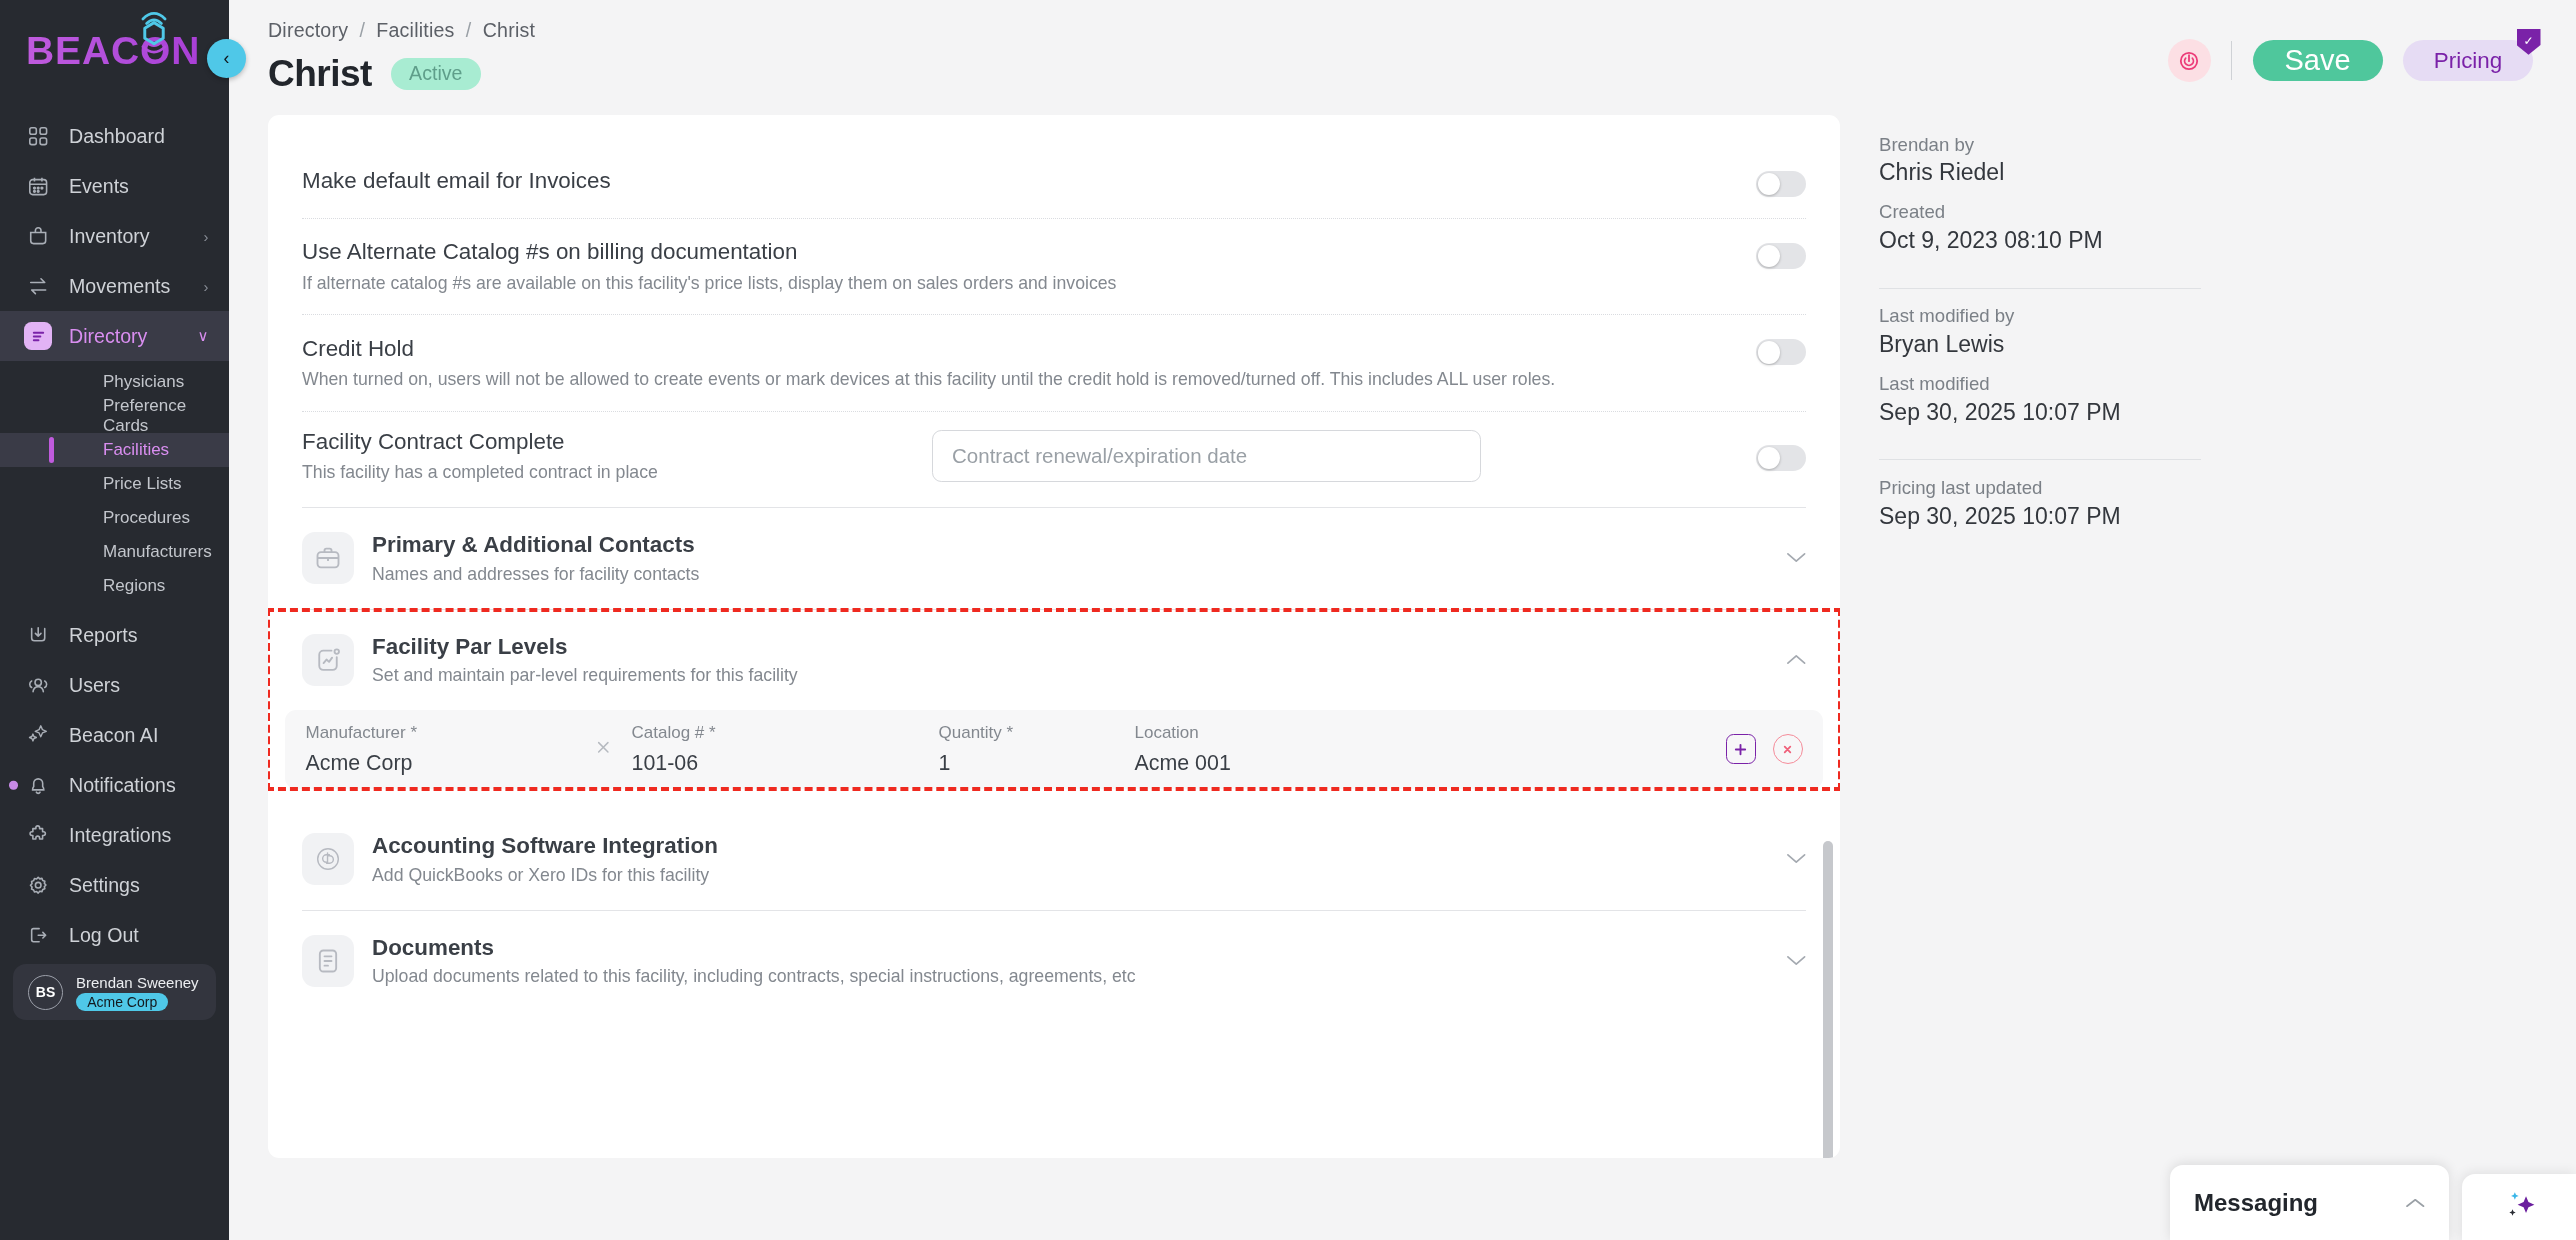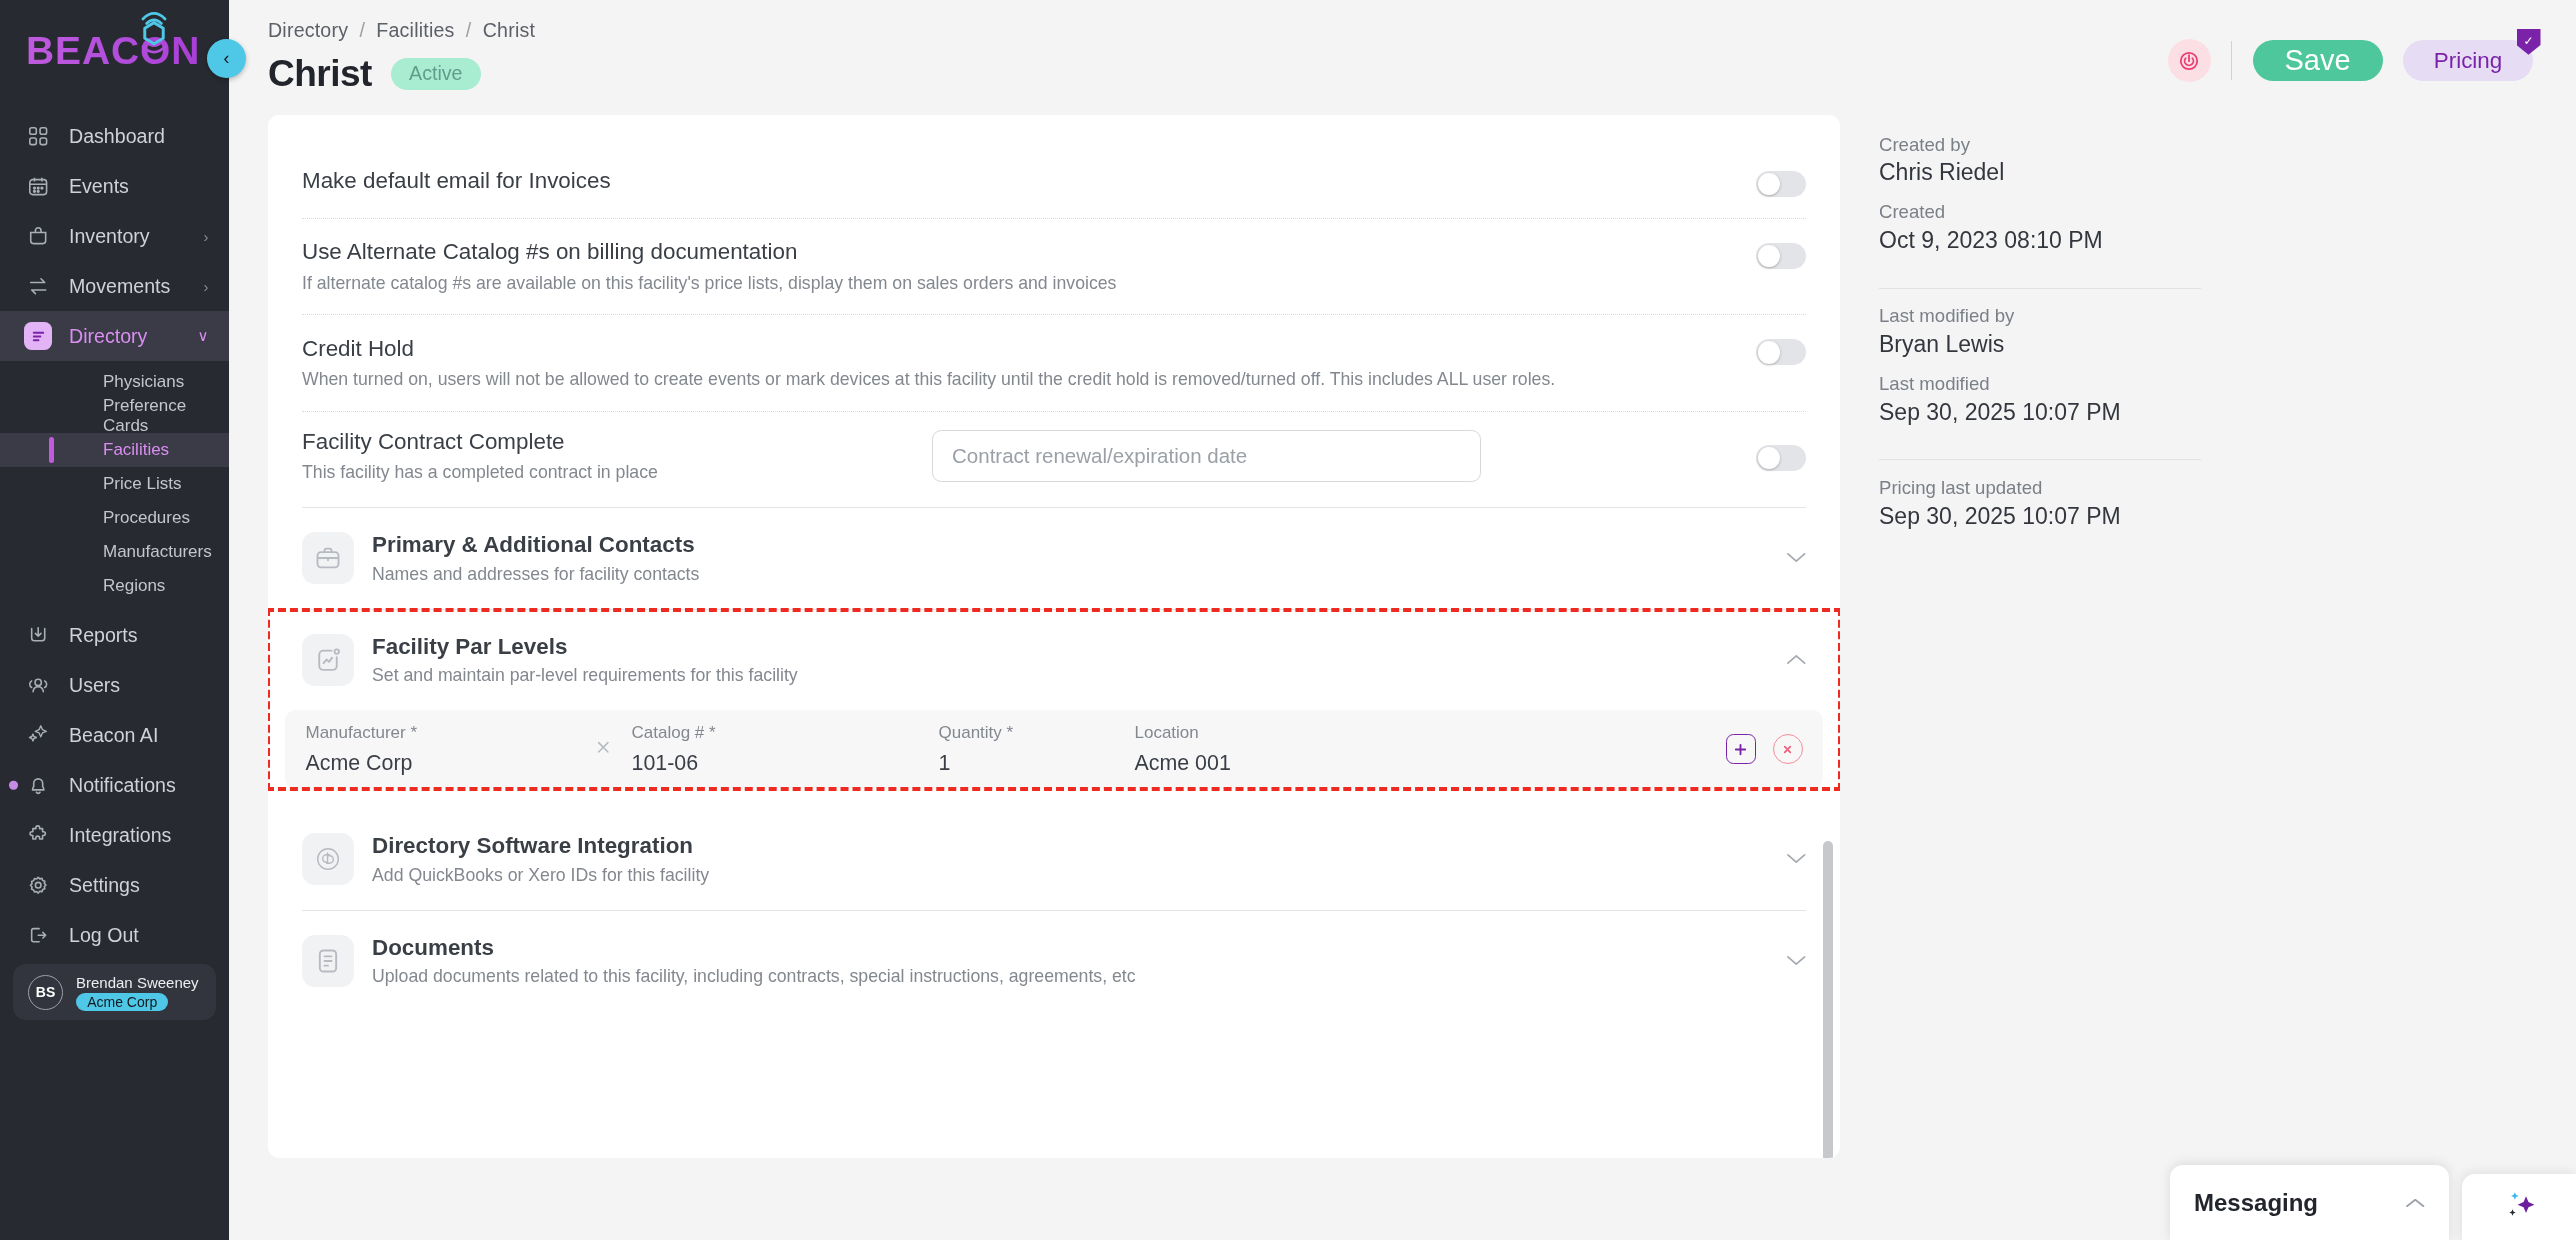--- a/index.html
+++ b/index.html
@@ -596,21 +596,21 @@
 
           <div class="section">
             <div class="sec-icon">
               <svg width="30" height="30" viewBox="0 0 32 32" fill="none" stroke="#b7bac1" stroke-width="1.5">
                 <circle cx="16" cy="16" r="11"></circle>
                 <path d="M17.5 11.5h-3.2a4 4 0 0 0 0 8h1.2v-10" stroke-linecap="round"></path>
                 <path d="M14.5 20.5h3.2a4 4 0 0 0 0-8h-1.2" stroke-linecap="round"></path>
               </svg>
             </div>
             <div class="sec-txt">
-              <div class="sec-title">Directory Software Integration</div>
+              <div class="sec-title">Accounting Software Integration</div>
               <div class="sec-sub">Add QuickBooks or Xero IDs for this facility</div>
             </div>
             <span class="sec-chev">
               <svg width="20.5" height="13" viewBox="0 0 22 14" fill="none" stroke="#a4a9b0" stroke-width="1.8" stroke-linecap="round" stroke-linejoin="round">
                   <path d="M2 3l9 8 9-8"></path>
                 </svg>
             </span>
           </div>
           <div class="hr-solid"></div>
 
@@ -632,21 +632,21 @@
             </span>
           </div>
 
           <div class="scrollbar-track"></div>
           <div class="scrollbar-thumb"></div>
         </div>
       </section>
 
       <aside class="meta">
         <div class="meta-block">
-          <div class="meta-label">Created by</div>
+          <div class="meta-label">Brendan by</div>
           <div class="meta-value">Chris Riedel</div>
           <div class="meta-label">Created</div>
           <div class="meta-value">Oct 9, 2023 08:10 PM</div>
         </div>
         <div class="meta-hr"></div>
         <div class="meta-block">
           <div class="meta-label">Last modified by</div>
           <div class="meta-value">Bryan Lewis</div>
           <div class="meta-label">Last modified</div>
           <div class="meta-value">Sep 30, 2025 10:07 PM</div>

